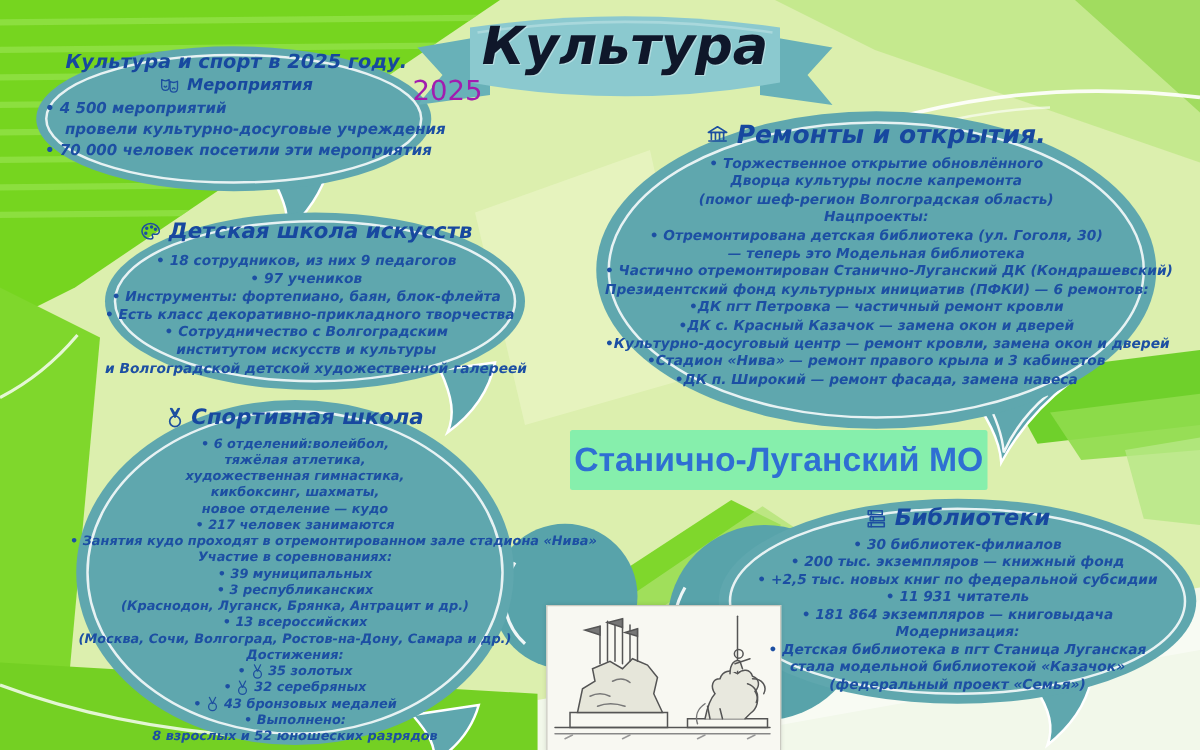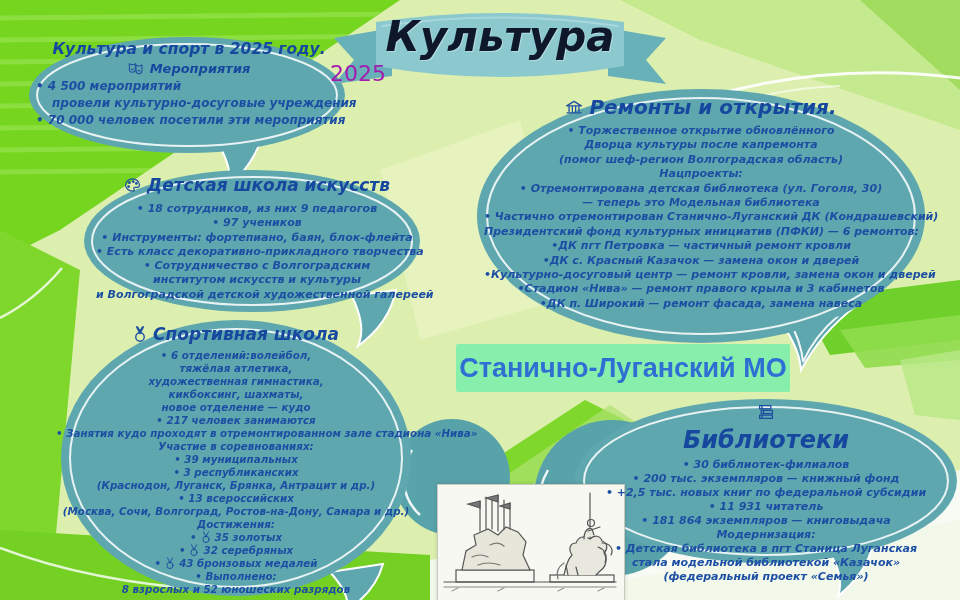--- a/index.html
+++ b/index.html
@@ -14,35 +14,35 @@
   .line{white-space:nowrap;}
   .icon{display:inline-flex;align-items:center;}
   .icon svg{stroke:#1d4fa0;fill:none;stroke-width:1.6;stroke-linecap:round;stroke-linejoin:round;}
 
   #bubble1-text{left:36px;top:40px;width:306px;}
   #bubble1-text .b-title{font-size:15.5px;}
   #bubble1-text .sub{font-size:13px;margin-top:3px;}
   #bubble1-text .lines{font-size:12px;line-height:1.4;text-align:left;margin-top:2px;}
   #bubble1-text .lines .indent{padding-left:16px;}
 
-  #bubble2-text{left:96px;top:175px;width:322px;}
+  #bubble2-text{left:84px;top:175px;width:322px;}
   #bubble2-text .b-title{font-size:17px;}
   #bubble2-text .lines{font-size:11px;line-height:1.3;margin-top:7px;}
 
   #bubble3-text{left:56px;top:324px;width:360px;}
   #bubble3-text .b-title{font-size:17px;}
   #bubble3-text .lines{font-size:10.3px;line-height:1.26;margin-top:5px;}
   .medal-row{display:flex;align-items:center;justify-content:center;gap:4px;}
 
   #bubble4-text{left:484px;top:95px;width:434px;}
   #bubble4-text .b-title{font-size:20px;}
   #bubble4-text .lines{font-size:11px;line-height:1.31;margin-top:5px;}
 
   #bubble5-text{left:584px;top:404px;width:364px;}
-  #bubble5-text .b-title{font-size:24px;flex-direction:column;}
+  #bubble5-text .b-title{font-size:18px;}
   #bubble5-text .lines{font-size:11px;line-height:1.27;margin-top:4px;}
 
   
   #banner{position:absolute;left:330px;top:4px;width:340px;height:92px;z-index:6;}
   #banner-title{position:absolute;left:0;top:8px;width:100%;text-align:center;
     font-size:42px;font-weight:bold;font-style:italic;color:#0f172a;z-index:2;
     text-shadow:1px 1px 0 rgba(255,255,255,.35);}
   #banner-year{position:absolute;left:0;top:57px;width:100%;text-align:left;
     font-size:22px;font-weight:normal;color:#a21caf;z-index:2;}
 

